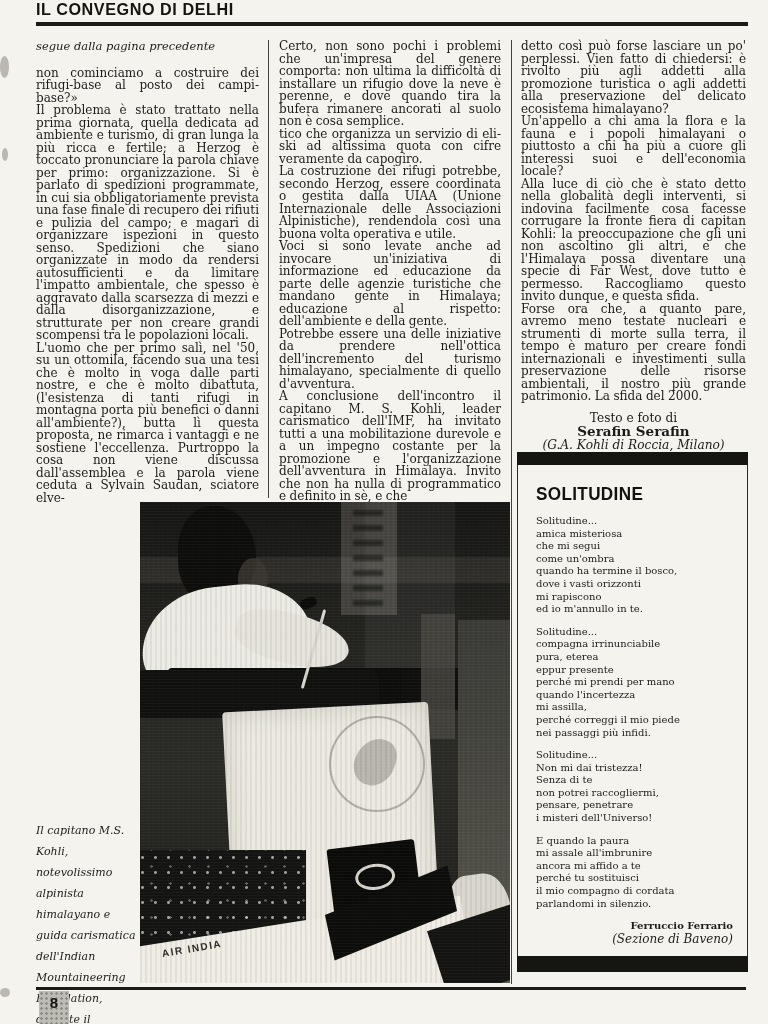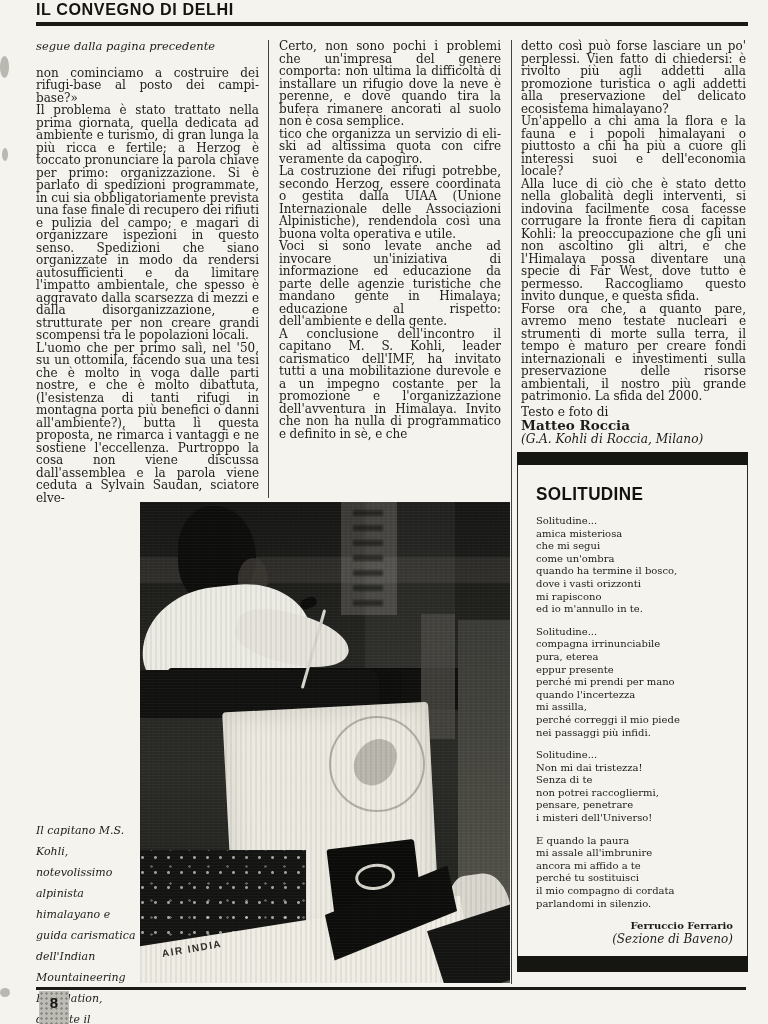--- a/index.html
+++ b/index.html
@@ -23,21 +23,21 @@
   .col { position:absolute; top:40px; font-size:12px; line-height:12.5px; }
   .col1 { left:36px;  width:223px; }
   .col2 { left:279px; width:222px; }
   .col3 { left:521px; width:225px; }
   .continuation { font-style:italic; font-size:11.5px; margin-bottom:14px; }
   .para { margin:0; text-align:justify; word-spacing:-.3px; }
   .vsep { position:absolute; width:1px; background:#44423e; }
   .vsep1 { left:268px; top:40px; height:458px; }
   .vsep2 { left:511px; top:40px; height:944px; }
 
-  .byline { margin-top:3px; text-align:left; }
+  .byline { margin-top:9px; text-align:center; }
   .byline-intro { font-size:12.2px; }
   .byline-author { font-weight:bold; font-size:13.5px; margin-top:1px; }
   .byline-aff { font-style:italic; font-size:12.2px; margin-top:1px; }
 
   
   .photo {
     position:absolute; left:140px; top:502px; width:370px; height:481px;
     background:linear-gradient(180deg,#161614 0%,#242421 30%,#2b2b27 55%,#1d1d1a 100%);
     overflow:hidden; z-index:5;
   }
@@ -144,34 +144,35 @@
       <p class="para">L'uomo che per primo salì, nel '50, su un ottomila, facendo sua una tesi che è molto in voga dalle parti nostre, e che è molto dibattuta, (l'esistenza di tanti rifugi in montagna porta più benefici o danni all'ambiente?), butta lì questa proposta, ne rimarca i vantaggi e ne sostiene l'eccellenza. Purtroppo la cosa non viene discussa dall'assemblea e la parola viene ceduta a Sylvain Saudan, sciatore elve-</p>
     </div>
 </div>
 
 <div class="col col2">
   <div>
       <p class="para">Certo, non sono pochi i problemi che un'impresa del genere comporta: non ultima la difficoltà di installare un rifugio dove la neve è perenne, e dove quando tira la bufera rimanere ancorati al suolo non è cosa semplice.</p>
       <p class="para">tico che organizza un servizio di eli-ski ad altissima quota con cifre veramente da capogiro.</p>
       <p class="para">La costruzione dei rifugi potrebbe, secondo Herzog, essere coordinata o gestita dalla UIAA (Unione Internazionale delle Associazioni Alpinistiche), rendendola così una buona volta operativa e utile.</p>
       <p class="para">Voci si sono levate anche ad invocare un'iniziativa di informazione ed educazione da parte delle agenzie turistiche che mandano gente in Himalaya; educazione al rispetto: dell'ambiente e della gente.</p>
+      <p class="para">Potrebbe essere una delle iniziative da prendere nell'ottica dell'incremento del turismo himalayano, specialmente di quello d'avventura.</p>
       <p class="para">A conclusione dell'incontro il capitano M. S. Kohli, leader carismatico dell'IMF, ha invitato tutti a una mobilitazione durevole e a un impegno costante per la promozione e l'organizzazione dell'avventura in Himalaya. Invito che non ha nulla di programmatico e definito in sè, e che</p>
     </div>
 </div>
 
 <div class="col col3">
   <div>
       <p class="para">detto così può forse lasciare un po' perplessi. Vien fatto di chiedersi: è rivolto più agli addetti alla promozione turistica o agli addetti alla preservazione del delicato ecosistema himalayano?</p>
       <p class="para">Un'appello a chi ama la flora e la fauna e i popoli himalayani o piuttosto a chi ha più a cuore gli interessi suoi e dell'economia locale?</p>
       <p class="para">Alla luce di ciò che è stato detto nella globalità degli interventi, si indovina facilmente cosa facesse corrugare la fronte fiera di capitan Kohli: la preoccupazione che gli uni non ascoltino gli altri, e che l'Himalaya possa diventare una specie di Far West, dove tutto è permesso. Raccogliamo questo invito dunque, e questa sfida.</p>
       <p class="para">Forse ora che, a quanto pare, avremo meno testate nucleari e strumenti di morte sulla terra, il tempo è maturo per creare fondi internazionali e investimenti sulla preservazione delle risorse ambientali, il nostro più grande patrimonio. La sfida del 2000.</p>
     </div>
   <div class="byline">
     <div class="byline-intro">Testo e foto di</div>
-    <div class="byline-author">Matteo Roccia</div>
+    <div class="byline-author">Serafin Serafin</div>
     <div class="byline-aff">(G.A. Kohli di Roccia, Milano)</div>
   </div>
 </div>
 
 <div class="vsep vsep1"></div>
 <div class="vsep vsep2"></div>
 
 <div class="photo">
   <div class="ph-beam"></div>
   <div class="ph-bgcol"></div>

